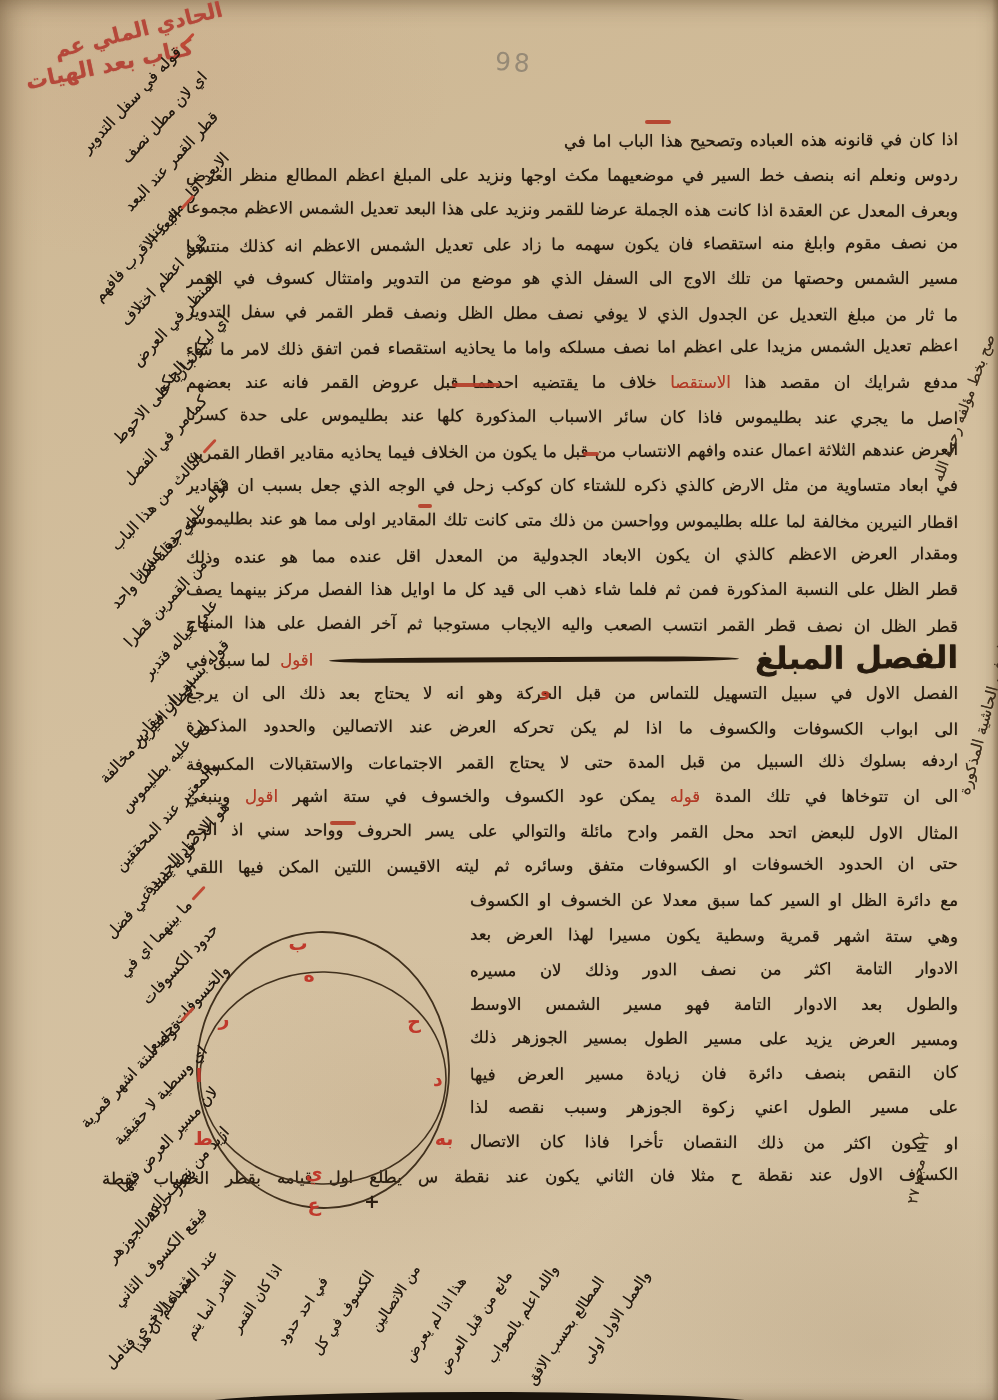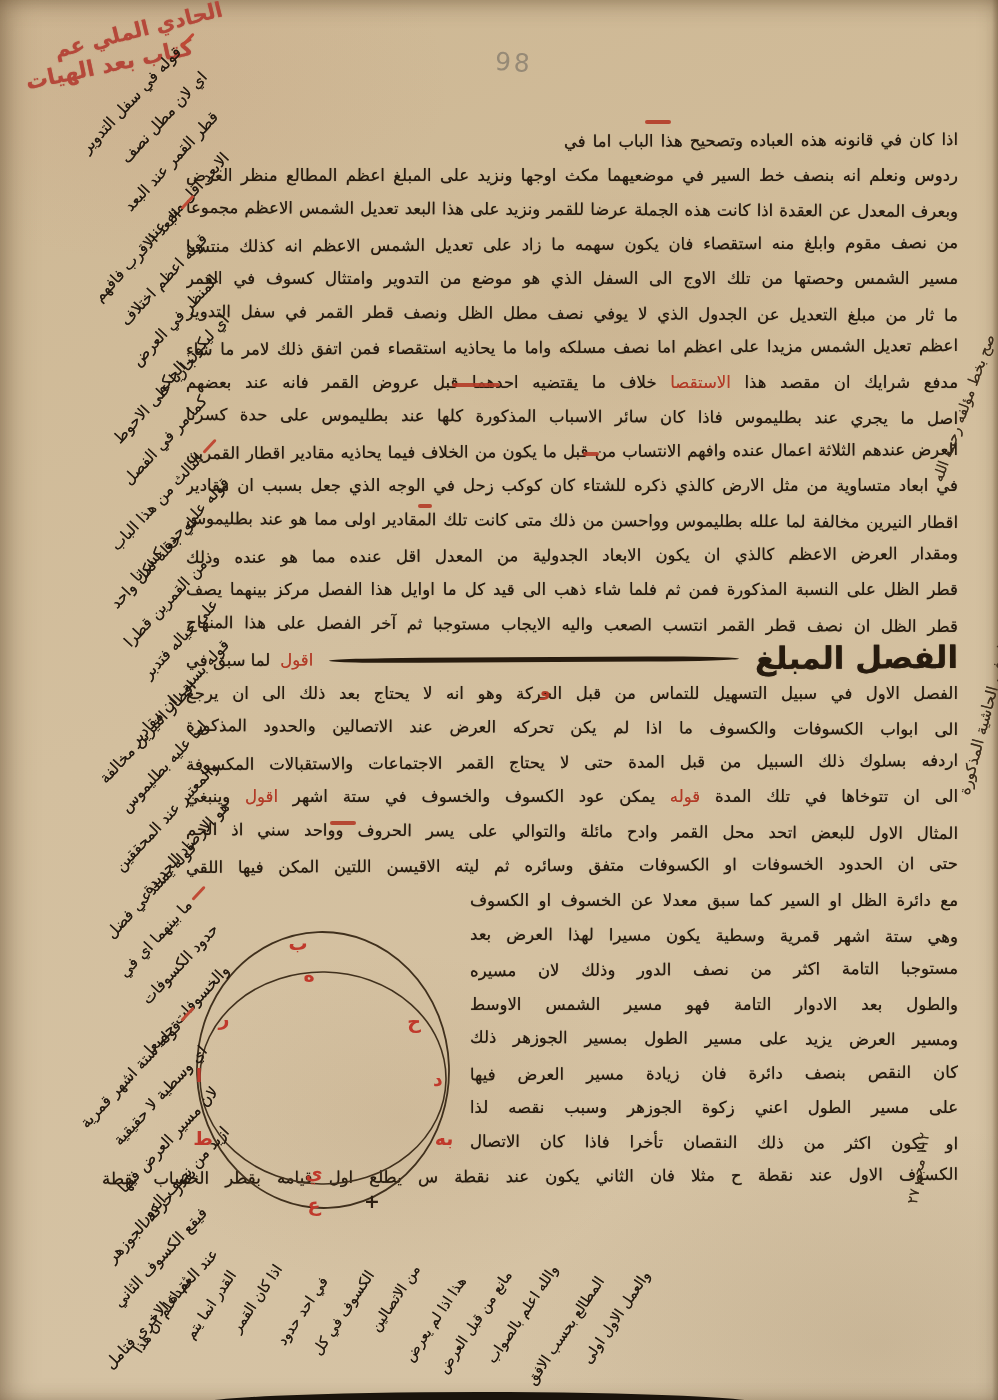--- a/index.html
+++ b/index.html
@@ -95,21 +95,21 @@
         <span class="seg ">لما سبق في </span>
       </div>
       <div class="line "><span class="seg ">الفصل الاول في سبيل التسهيل للتماس من قبل الحركة وهو انه لا يحتاج بعد ذلك الى ان يرجع </span></div>
       <div class="line "><span class="seg ">الى ابواب الكسوفات والكسوف ما اذا لم يكن تحركه العرض عند الاتصالين والحدود المذكورة </span></div>
       <div class="line "><span class="seg ">اردفه بسلوك ذلك السبيل من قبل المدة حتى لا يحتاج القمر الاجتماعات والاستقبالات المكسوفة </span></div>
       <div class="line "><span class="seg ">الى ان تتوخاها في تلك المدة  </span><span class="seg red">قوله </span><span class="seg "> يمكن عود الكسوف والخسوف في ستة اشهر  </span><span class="seg red">اقول </span><span class="seg "> وينبغي </span></div>
       <div class="line "><span class="seg ">المثال الاول للبعض اتحد محل القمر وادح مائلة والتوالي على يسر الحروف وواحد سني اذ الحم </span></div>
       <div class="line "><span class="seg ">حتى ان الحدود الخسوفات او الكسوفات متفق وسائره ثم ليته الاقيسن اللتين المكن فيها اللقي </span></div>
       <div class="line short"><span class="seg ">مع دائرة الظل او السير كما سبق معدلا عن الخسوف او الكسوف </span></div>
       <div class="line short"><span class="seg ">وهي ستة اشهر قمرية وسطية يكون مسيرا لهذا العرض بعد </span></div>
-      <div class="line short"><span class="seg ">مستوجبا التامة اكثر من نصف الدور وذلك لان مسيره </span></div>
+      <div class="line short"><span class="seg ">الادوار التامة اكثر من نصف الدور وذلك لان مسيره </span></div>
       <div class="line short"><span class="seg ">والطول بعد الادوار التامة فهو مسير الشمس الاوسط </span></div>
       <div class="line short"><span class="seg ">ومسير العرض يزيد على مسير الطول بمسير الجوزهر ذلك </span></div>
       <div class="line short"><span class="seg ">كان النقص بنصف دائرة فان زيادة مسير العرض فيها </span></div>
       <div class="line short"><span class="seg ">على مسير الطول اعني زكوة الجوزهر وسبب نقصه لذا </span></div>
       <div class="line short"><span class="seg ">او يكون اكثر من ذلك النقصان تأخرا فاذا كان الاتصال </span></div>
       <div class="line wide"><span class="seg ">الكسوف الاول عند نقطة ح مثلا فان الثاني يكون عند نقطة س يطلع اول قيامه بقطر الحساب نقطة </span></div>
     </div>
 
   <svg id="diagram" width="276" height="298" viewBox="0 0 276 298">
     <ellipse cx="137" cy="142" rx="126" ry="138" fill="none" stroke="#40301d" stroke-width="1.8" transform="rotate(-2 137 142)"></ellipse>

